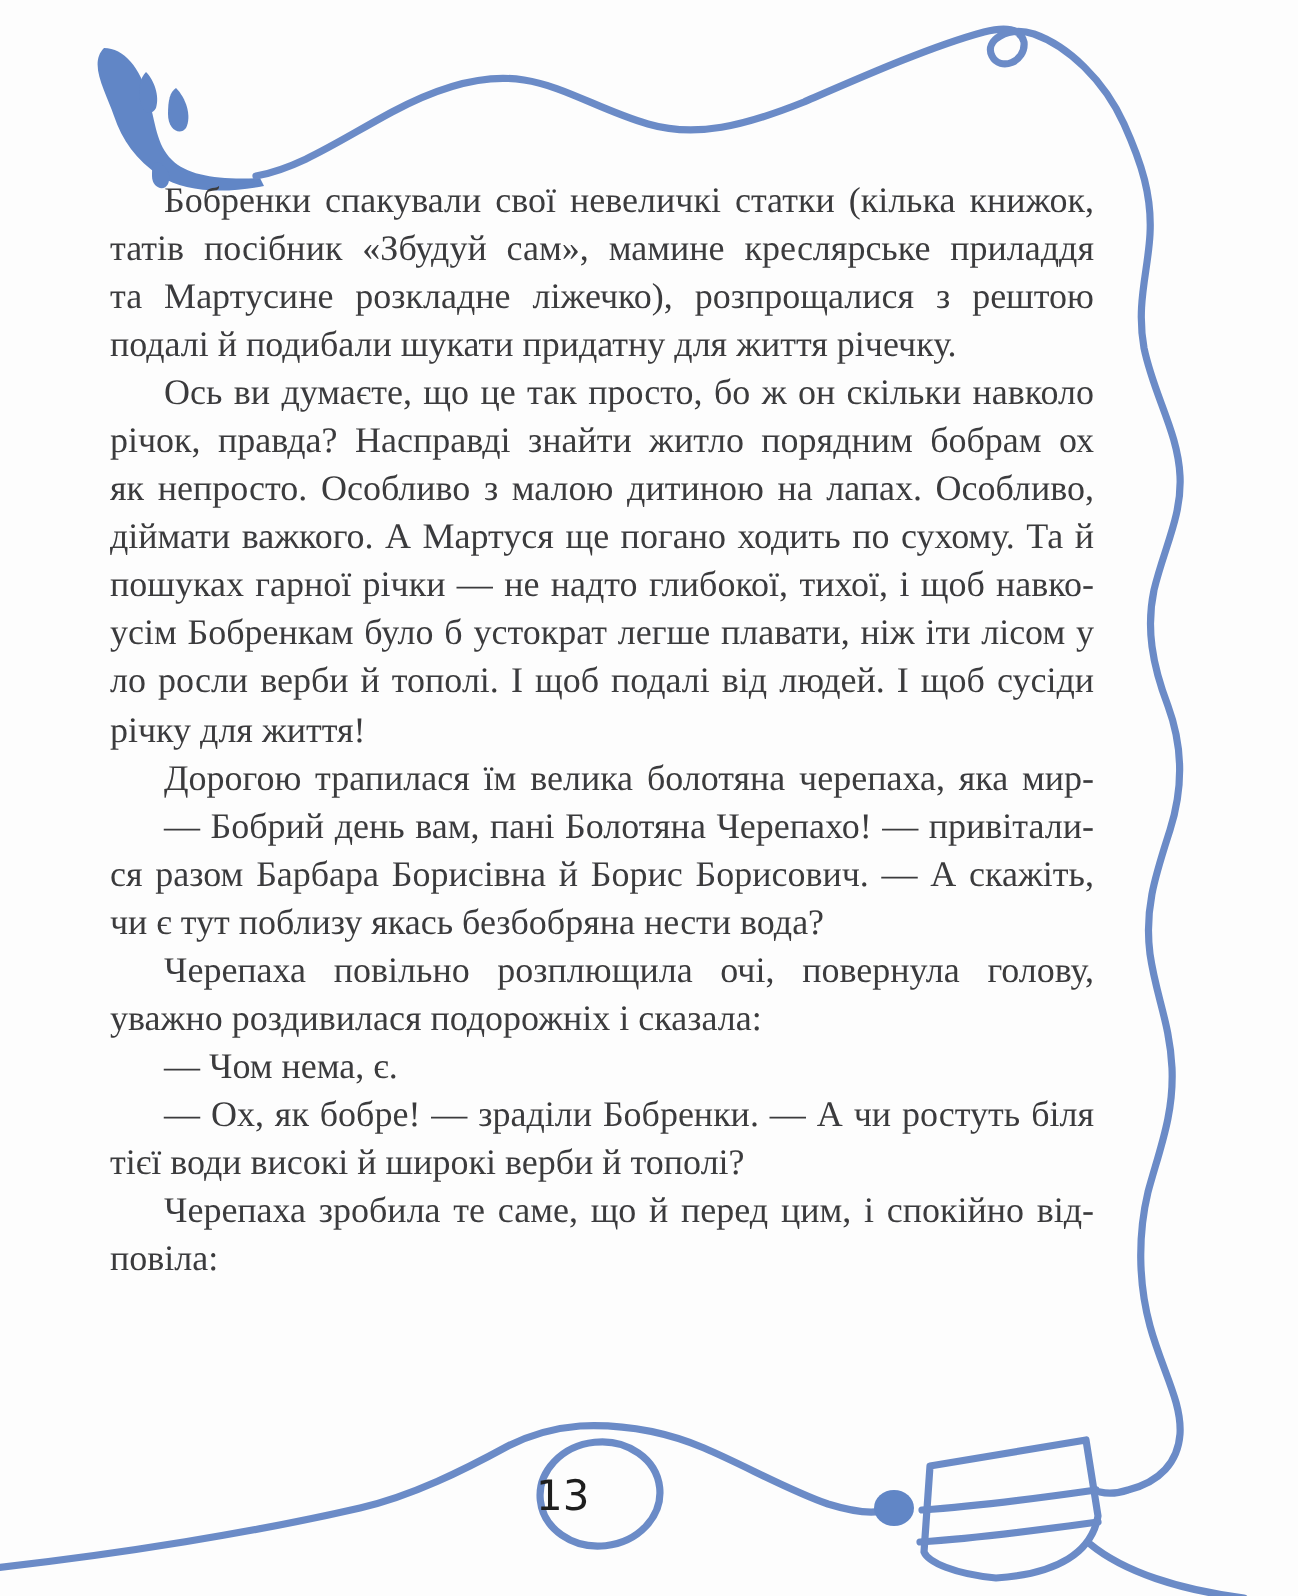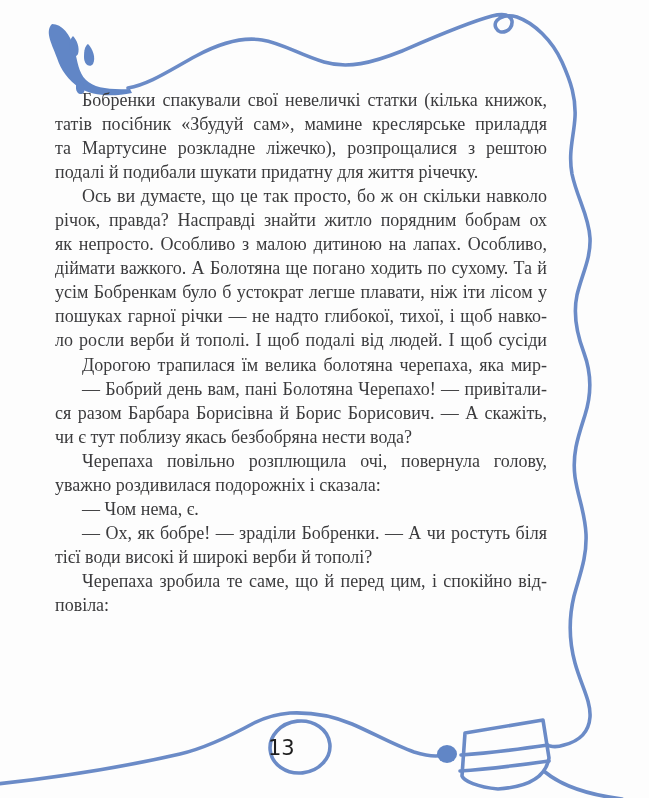--- a/index.html
+++ b/index.html
@@ -127,24 +127,25 @@
   </svg>
 
   <div class="text-block" id="text-block">
       <div class="text-line para-start">Бобренки спакували свої невеличкі статки (кілька книжок,</div>
       <div class="text-line">татів посібник «Збудуй сам», мамине креслярське приладдя</div>
       <div class="text-line">та Мартусине розкладне ліжечко), розпрощалися з рештою</div>
       <div class="text-line para-end">подалі й подибали шукати придатну для життя річечку.</div>
       <div class="text-line para-start">Ось ви думаєте, що це так просто, бо ж он скільки навколо</div>
       <div class="text-line">річок, правда? Насправді знайти житло порядним бобрам ох</div>
       <div class="text-line">як непросто. Особливо з малою дитиною на лапах. Особливо,</div>
-      <div class="text-line">діймати важкого. А Болотяна ще погано ходить по сухому. Та й</div>
+      <div class="text-line">діймати важкого. А Мартуся ще погано ходить по сухому. Та й</div>
+      <div class="text-line">пошуках гарної річки — не надто глибокої, тихої, і щоб навко-</div>
       <div class="text-line">усім Бобренкам було б устократ легше плавати, ніж іти лісом у</div>
-      <div class="text-line">пошуках гарної річки — не надто глибокої, тихої, і щоб навко-</div>
       <div class="text-line">ло росли верби й тополі. І щоб подалі від людей. І щоб сусіди</div>
+      <div class="text-line para-end">річку для життя!</div>
       <div class="text-line para-start">Дорогою трапилася їм велика болотяна черепаха, яка мир-</div>
       <div class="text-line para-start">— Бобрий день вам, пані Болотяна Черепахо! — привітали-</div>
       <div class="text-line">ся разом Барбара Борисівна й Борис Борисович. — А скажіть,</div>
       <div class="text-line para-end">чи є тут поблизу якась безбобряна нести вода?</div>
       <div class="text-line para-start">Черепаха повільно розплющила очі, повернула голову,</div>
       <div class="text-line para-end">уважно роздивилася подорожніх і сказала:</div>
       <div class="text-line para-start para-end">— Чом нема, є.</div>
       <div class="text-line para-start">— Ох, як бобре! — зраділи Бобренки. — А чи ростуть біля</div>
       <div class="text-line para-end">тієї води високі й широкі верби й тополі?</div>
       <div class="text-line para-start">Черепаха зробила те саме, що й перед цим, і спокійно від-</div>

